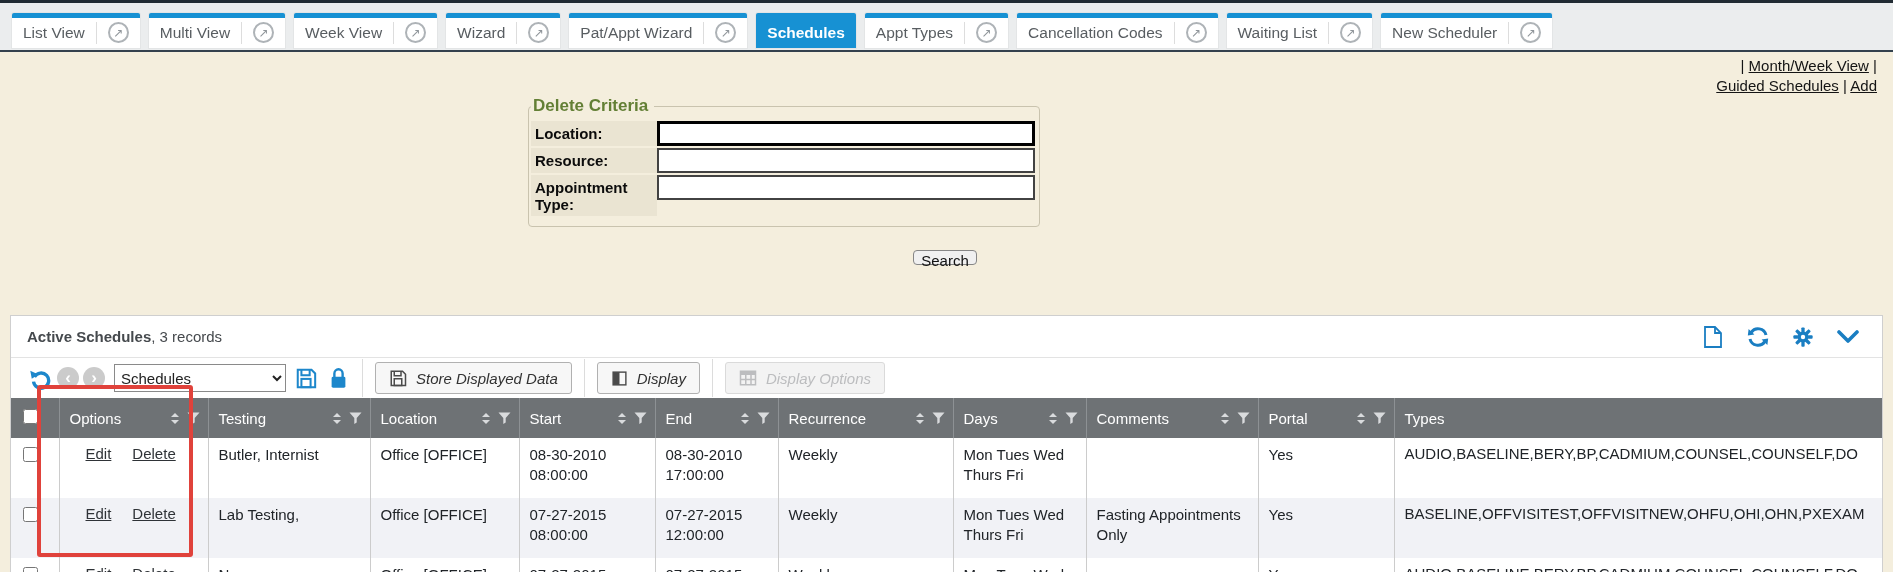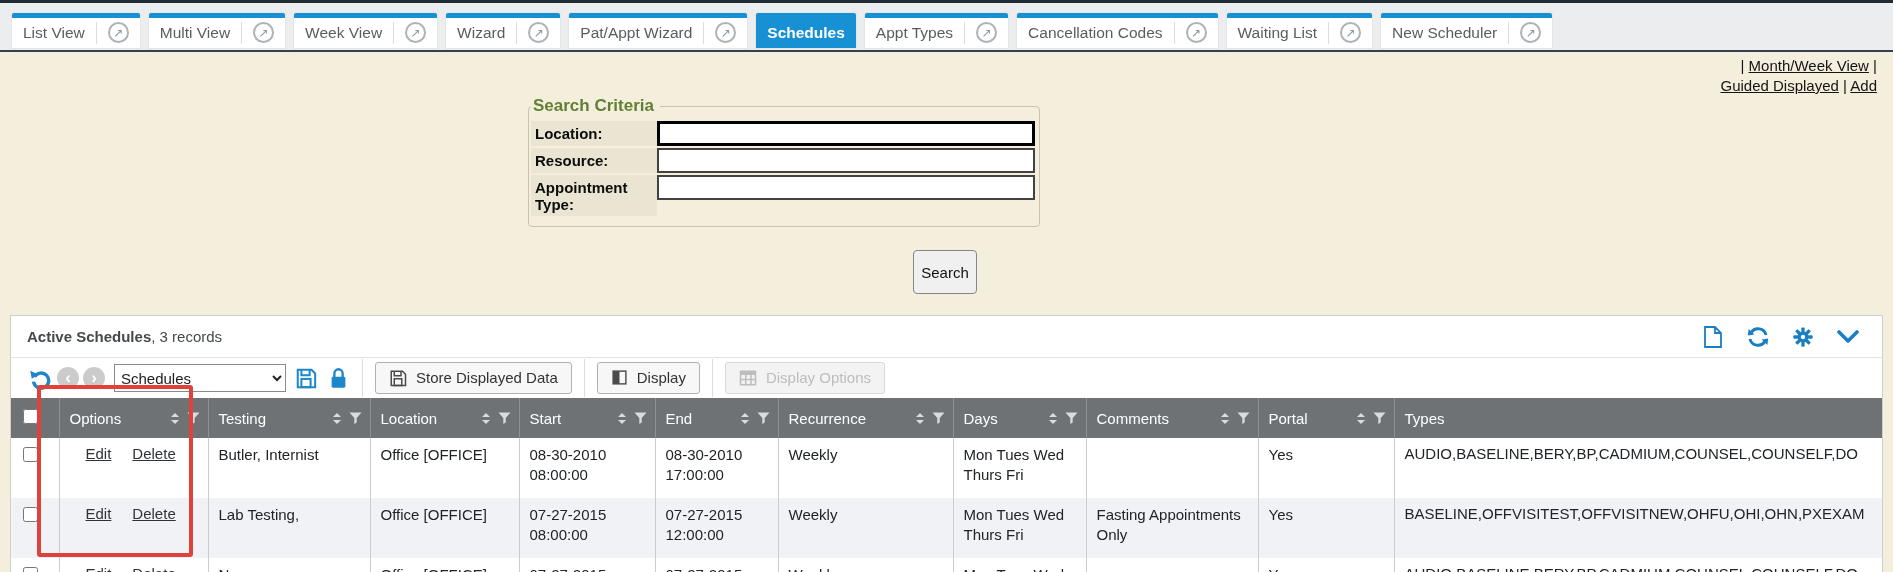--- a/index.html
+++ b/index.html
@@ -37,21 +37,21 @@
     position:absolute;left:528px;top:96px;width:512px;
     border:1px solid #c9c3ae;border-radius:4px;padding:5px 2px 8px 2px;margin:0;
   }
   .search-box legend{color:#637f35;font-weight:bold;font-size:17px;padding:0 6px 0 2px;}
   .srow{display:flex;margin-bottom:2px;}
   .slabel{width:126px;background:#eae4d2;font-weight:bold;padding:4px 2px 3px 4px;font-size:15px;color:#0c0c0c;}
   .sinput{flex:1;}
   .sinput input{width:378px;height:25px;border:2px solid #424242;background:#fff;font-family:inherit;font-size:14px;padding:0 4px;}
   .sinput input.focused{border:3px solid #000;}
   .search-btn{
-    position:absolute;left:913px;top:250px;min-width:64px;height:44px;
+    position:absolute;left:913px;top:250px;min-width:64px;height:15px;
     background:#f0f0f0;border:1px solid #868686;border-radius:4px;
     font-family:inherit;font-size:15px;color:#111;cursor:pointer;
   }
   
   .panel{
     position:absolute;left:10px;top:315px;width:1873px;height:320px;
     background:#fff;border:1px solid #cfcfcf;
   }
   .panel-head{height:42px;border-bottom:1px solid #e3e3e3;display:flex;align-items:center;padding:0 22px 0 16px;}
   .panel-title{color:#45494d;}
@@ -63,22 +63,22 @@
   .undo{width:26px;height:26px;display:flex;align-items:center;justify-content:center;cursor:pointer;}
   .chev-circle{
     width:22px;height:22px;border-radius:50%;background:#cbcbcb;color:#fff;
     display:flex;align-items:center;justify-content:center;font-size:17px;font-weight:bold;
     margin-left:4px;line-height:1;padding-bottom:2px;
   }
   .view-select{margin-left:9px;width:172px;height:28px;border:1px solid #8a8a8a;background:#fff;font-family:inherit;font-size:15px;color:#222;padding:0 2px;}
   .ticon{width:24px;height:24px;display:flex;align-items:center;justify-content:center;cursor:pointer;margin-left:8px;}
   .vsep{width:1px;height:38px;background:#dcdcdc;margin:0 12px;}
   .tbtn{
-    display:flex;align-items:flex-start;gap:9px;background:#f7f7f7;border:1px solid #b1b1b1;
-    border-radius:3px;padding:6px 13px;font-family:inherit;font-size:15px;color:#333;cursor:pointer;height:32px;
+    display:flex;align-items:flex-end;gap:9px;background:#f7f7f7;border:1px solid #b1b1b1;
+    border-radius:3px;padding:6px 13px;font-family:inherit;font-size:15px;color:#333;cursor:pointer;height:32px;font-style:italic;
   }
   .tbtn.disabled{background:#f3f3f3;border-color:#dadada;color:#bcbdbf;cursor:default;}
   
   table.grid{width:100%;border-collapse:collapse;table-layout:fixed;}
   .grid thead th{
     background:#6e7275;color:#fff;font-weight:normal;text-align:left;
     padding:0 8px 0 10px;height:40px;border-right:1px solid #8d9194;font-size:15px;
   }
   .grid thead th:last-child{border-right:none;}
   .th-flex{display:flex;align-items:center;text-align:center;}
@@ -164,28 +164,28 @@
       </div>
     </div>
 
   <div class="toplinks">
     <div>
       <span>|</span>
       <a>Month/Week View</a>
       <span>|</span>
     </div>
     <div>
-      <a>Guided Displayed</a>
+      <a>Guided Schedules</a>
       <span>|</span>
       <a>Add</a>
     </div>
   </div>
 
   <fieldset class="search-box">
-    <legend>Search Criteria</legend>
+    <legend>Delete Criteria</legend>
     <div>
         <div class="srow">
           <div class="slabel">Location:</div>
           <div class="sinput"><input type="text" placeholder="" class="focused" style=""></div>
         </div>
         <div class="srow">
           <div class="slabel">Resource:</div>
           <div class="sinput"><input type="text" placeholder="" style=""></div>
         </div>
         <div class="srow">

